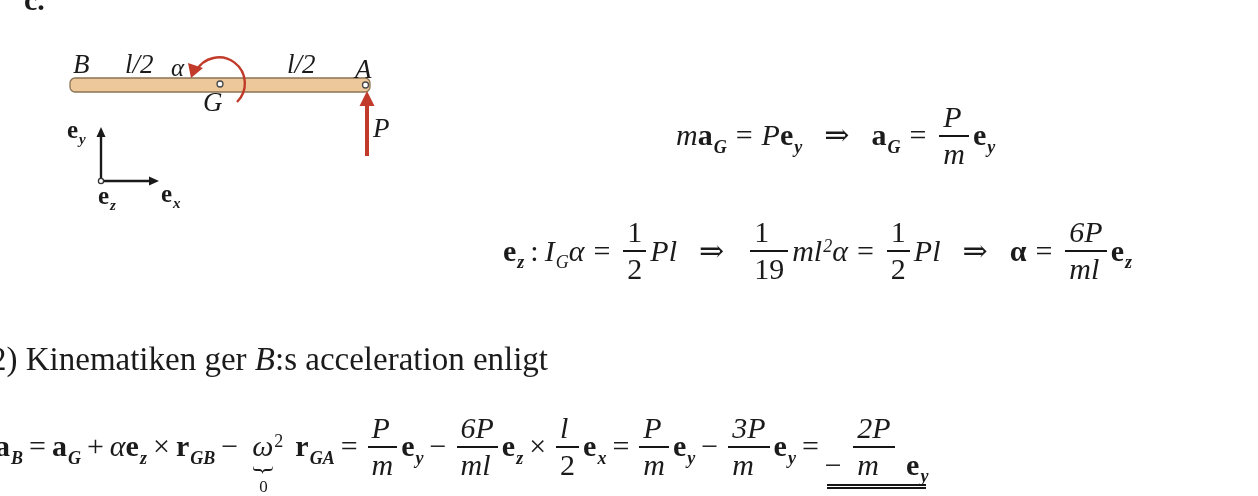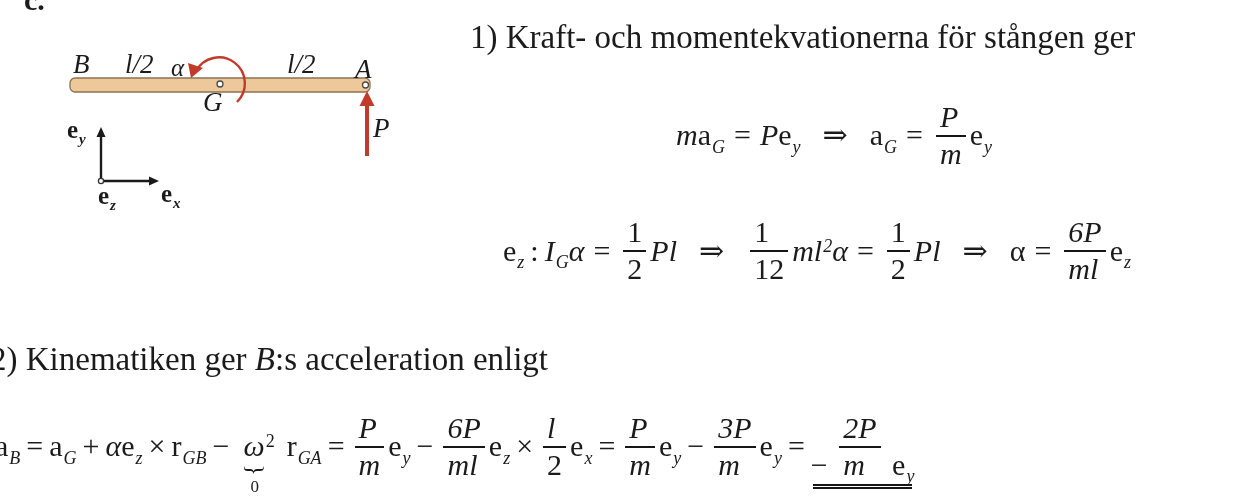--- a/index.html
+++ b/index.html
@@ -11,21 +11,21 @@
   .h2{left:-10px;top:341px;font-size:33px;white-space:nowrap;}
   .corner{left:24px;top:-17px;font-size:30px;font-weight:bold;}
   
   .dlab{font-size:27px;font-style:italic;white-space:nowrap;line-height:1;}
   .axlab{font-size:25px;font-weight:bold;font-style:normal;line-height:1;white-space:nowrap;}
   .axlab .sb{font-weight:bold;}
   
   .eq{display:flex;align-items:center;font-size:30px;line-height:1;white-space:nowrap;}
   .eq span{display:inline-block;}
   .it{font-style:italic;}
-  .bv{font-weight:normal;font-style:normal;}
+  .bv{font-weight:bold;font-style:normal;}
   .sb{font-size:0.6em;font-style:italic;position:relative;top:0.42em;line-height:0;margin-left:1px;}
   .sp{font-size:0.6em;position:relative;top:-0.5em;line-height:0;margin-left:1px;}
   .op{margin:0 9px;}
   .opt{margin:0 6px;}
   .imp{margin:0 22px;font-family:"DejaVu Serif","DejaVu Sans",serif;}
   .frac{display:flex;flex-direction:column;align-items:center;margin:0 4px;line-height:1;}
   .frac .num{display:block;padding:0 4px 3px;}
   .frac .den{display:block;border-top:2px solid #161616;padding:2px 4px 0;}
   
   .ub{position:relative;padding-right:12px;margin-left:8px;}
@@ -73,21 +73,20 @@
     <span class="abs dlab" style="left:171px;top:55px;font-size:25px;">α</span>
     <span class="abs dlab" style="left:287px;top:51px;">l/2</span>
     <span class="abs dlab" style="left:355px;top:56px;">A</span>
     <span class="abs dlab" style="left:203px;top:89px;">G</span>
     <span class="abs dlab" style="left:373px;top:115px;">P</span>
     <span class="abs axlab" style="left:67px;top:117px;"><span>e</span><span class="sb">y</span></span>
     <span class="abs axlab" style="left:98px;top:183px;"><span>e</span><span class="sb">z</span></span>
     <span class="abs axlab" style="left:161px;top:181px;"><span>e</span><span class="sb">x</span></span>
   </div>
 
-  <div class="abs h1">1) Kraft- och momentekvationerna för stången ger</div>
   <div class="abs h2"><span>2) Kinematiken ger </span><span class="it">B</span><span>:s acceleration enligt</span></div>
 
   <div class="abs eq eq1">
     <span class="it">m</span>
       <span class="bv"><span>a</span><span class="sb">G</span></span>
     <span class="op">=</span>
     <span class="it">P</span>
       <span class="bv"><span>e</span><span class="sb">y</span></span>
     <span class="imp">⇒</span>
     <span class="bv"><span>a</span><span class="sb">G</span></span>
@@ -107,21 +106,21 @@
     <span class="op">=</span>
     <span class="frac">
         <span class="num">1</span>
         <span class="den">2</span>
       </span>
     <span class="it">P</span>
       <span class="it">l</span>
     <span class="imp">⇒</span>
     <span class="frac">
         <span class="num">1</span>
-        <span class="den">12</span>
+        <span class="den">19</span>
       </span>
     <span class="it">m</span>
       <span class="it"><span>l</span><span class="sp">2</span></span>
       <span class="it">α</span>
     <span class="op">=</span>
     <span class="frac">
         <span class="num">1</span>
         <span class="den">2</span>
       </span>
     <span class="it">P</span>

